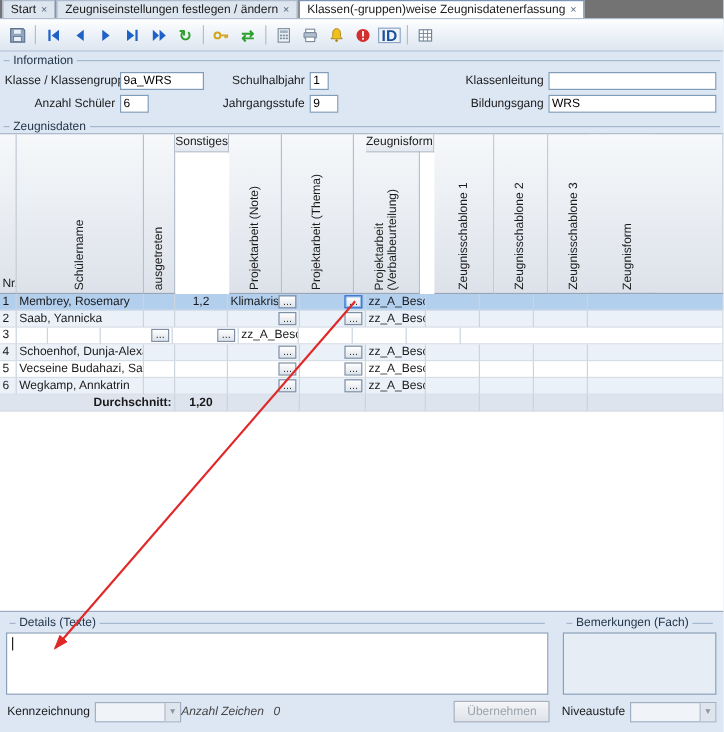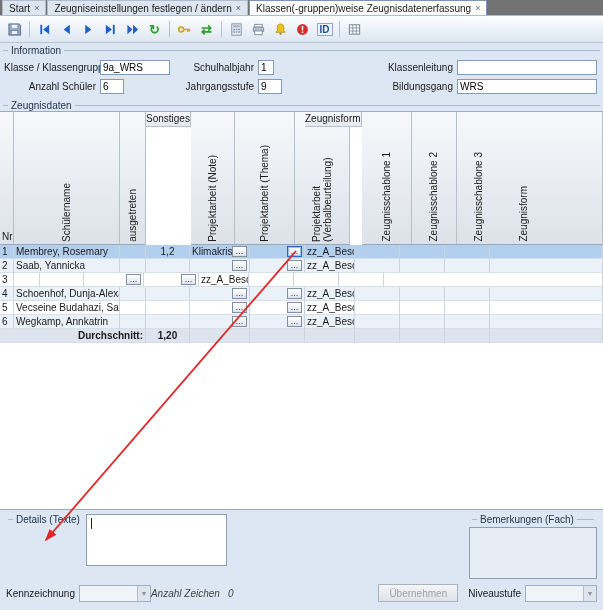--- a/index.html
+++ b/index.html
@@ -10,21 +10,21 @@
   .tabbar{height:16px;display:flex;align-items:flex-end;background:#737373;border-bottom:1px solid #aebccd;padding-left:2px}
   .tab{display:flex;align-items:center;gap:4px;height:15px;padding:0 6px;border:1px solid #aebccd;border-bottom:none;background:#dde5ef;margin-right:1px;white-space:nowrap}
   .tab.active{background:#ffffff;border-color:#7a94b6}
   .tab-close{color:#5a6a7e;font-size:9px;line-height:9px}
 
   
   .toolbar{height:27px;display:flex;align-items:center;gap:1px;padding:0 4px;background:linear-gradient(#fdfeff,#dde6f1);border-bottom:1px solid #b6c4d6}
   .tbtn{width:21px;height:21px;display:flex;align-items:center;justify-content:center;border:1px solid transparent;background:none;padding:0}
   .sep{width:1px;height:16px;background:#b4bfcc;margin:0 3px}
   .glyph-green{color:#2ca02c;font-size:13px;font-weight:bold;line-height:13px}
-  .idtxt{font-size:10px;font-weight:bold;color:#1a4f9c;border:1px solid #8fa6c4;padding:0 2px;background:#eef3fa;line-height:11px}
+  .idtxt{font-size:13px;font-weight:bold;color:#1a4f9c;border:1px solid #8fa6c4;padding:0 2px;background:#eef3fa;line-height:11px}
 
   
   .group-label{display:flex;align-items:center;gap:3px;height:11px;padding:0 3px;margin-top:2px}
   .gl-pre{width:5px;height:1px;background:#a4b8cf}
   .gl-line{flex:1;height:1px;background:#a4b8cf}
   .gl-text{color:#24364a;white-space:nowrap}
 
   
   .info-body{padding:2px 0 2px}
   .info-row{display:flex;align-items:center;height:19px;padding:0 4px}
@@ -57,21 +57,21 @@
   .trow.selected{background:#b3cfee}
   .td{border-right:1px solid #ccd4de;border-bottom:1px solid #d8dee6;line-height:13px;padding:0 2px;white-space:nowrap;overflow:hidden;display:flex;align-items:center}
   .c-center{justify-content:center}
   .cellspan{flex:1;overflow:hidden;white-space:nowrap}
   .dots{margin-left:auto;width:15px;height:11px;font-size:9px;line-height:7px;border:1px solid #7e8fa6;background:linear-gradient(#ffffff,#dde3ea);padding:0;display:flex;align-items:center;justify-content:center;font-family:inherit;color:#333}
   .dots.active{border-color:#2a66c8;box-shadow:inset 0 0 0 1px #9cc0ea}
   .sumrow{background:#dde4ee;font-weight:bold}
 
   
   .bottom{display:flex;gap:12px;padding:0 6px 0 5px;margin-top:2px}
-  .details-pane{width:452px;display:flex;flex-direction:row}
+  .details-pane{width:452px;display:flex;flex-direction:column}
   .bem-pane{flex:1;display:flex;flex-direction:column}
   .tbox{height:52px;border:1px solid #8aa0b8;background:#fff;position:relative;margin-top:2px}
   .tbox textarea{width:100%;height:100%;border:none;resize:none;font:inherit;padding:2px;background:transparent}
   .caret{position:absolute;left:4px;top:3px;width:1px;height:11px;background:#222}
   .bem-box{height:52px;border:1px solid #8aa0b8;background:#e7edf5;margin-top:2px}
 
   
   .footer{display:flex;align-items:center;height:20px;margin-top:4px;padding:0 6px}
   .combo{width:72px;height:17px;border:1px solid #9fb0c4;background:#f0f4f9;display:flex;align-items:stretch;margin-left:4px}
   .combo-val{flex:1}

